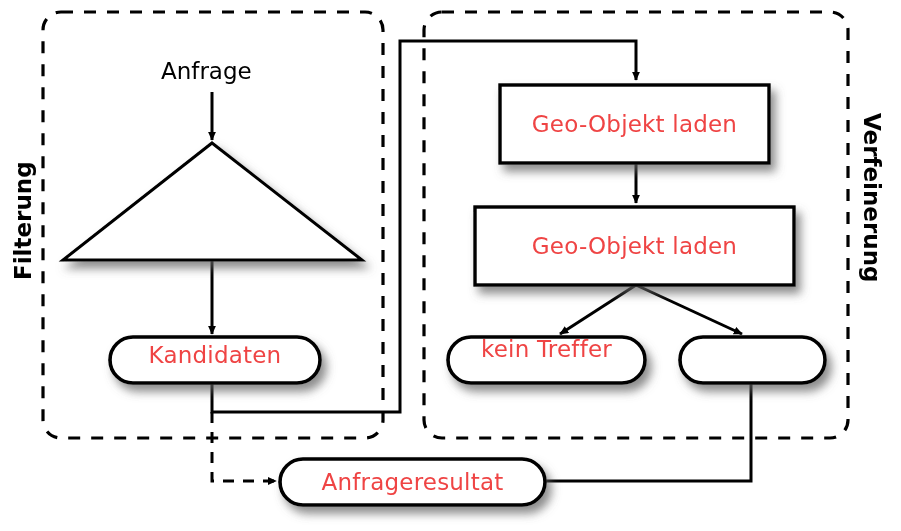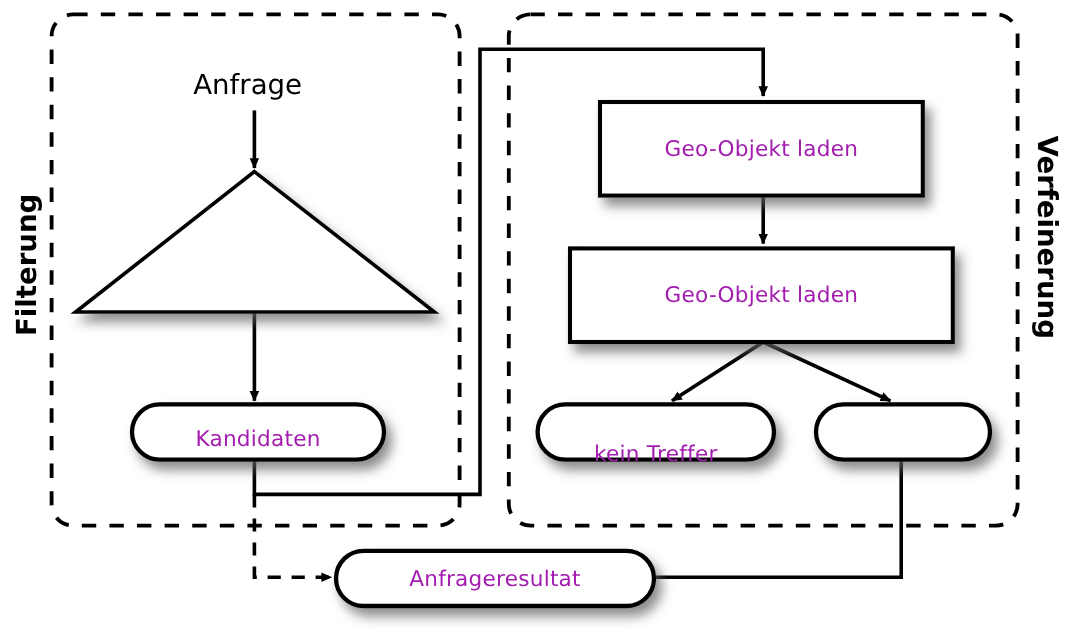--- a/index.html
+++ b/index.html
@@ -22,22 +22,22 @@
     left: 0;
     top: 0;
     width: 901px;
     height: 531px;
   }
   .node-text {
     position: absolute;
     display: flex;
     align-items: center;
     justify-content: center;
-    color: #a21caf;
-    font-size: 18px;
+    color: #ef4444;
+    font-size: 23px;
     letter-spacing: 0.2px;
     white-space: nowrap;
     pointer-events: none;
   }
   .group-label {
     position: absolute;
     color: #000000;
     font-size: 23px;
     font-weight: 600;
     white-space: nowrap;
@@ -105,27 +105,27 @@
 
       <rect x="680" y="337" width="145" height="46" rx="23" ry="23" fill="#ffffff" stroke="#000000" stroke-width="3.6"></rect>
 
       <rect x="280" y="459" width="265" height="46" rx="23" ry="23" fill="#ffffff" stroke="#000000" stroke-width="3.6"></rect>
     </g>
   </svg>
 
   <div class="free-label" style="left:161px; top:58px;">Anfrage</div>
 
 
-  <div class="node-text" style="left:110px; top:343px; width:210px; height:46px;">Kandidaten</div>
+  <div class="node-text" style="left:110px; top:332px; width:210px; height:46px;">Kandidaten</div>
 
   <div class="node-text" style="left:500px; top:85px; width:269px; height:78px;">Geo-Objekt laden</div>
 
   <div class="node-text" style="left:475px; top:207px; width:319px; height:78px;">Geo-Objekt laden</div>
 
-  <div class="node-text" style="left:448px; top:355px; width:197px; height:46px;">kein Treffer</div>
+  <div class="node-text" style="left:448px; top:326px; width:197px; height:46px;">kein Treffer</div>
 
 
   <div class="node-text" style="left:280px; top:459px; width:265px; height:46px;">Anfrageresultat</div>
 
   <div class="group-label left" style="left:10px; top:280px;">Filterung</div>
 
   <div class="group-label right" style="left:885px; top:113px;">Verfeinerung</div>
 
 </div>
 

